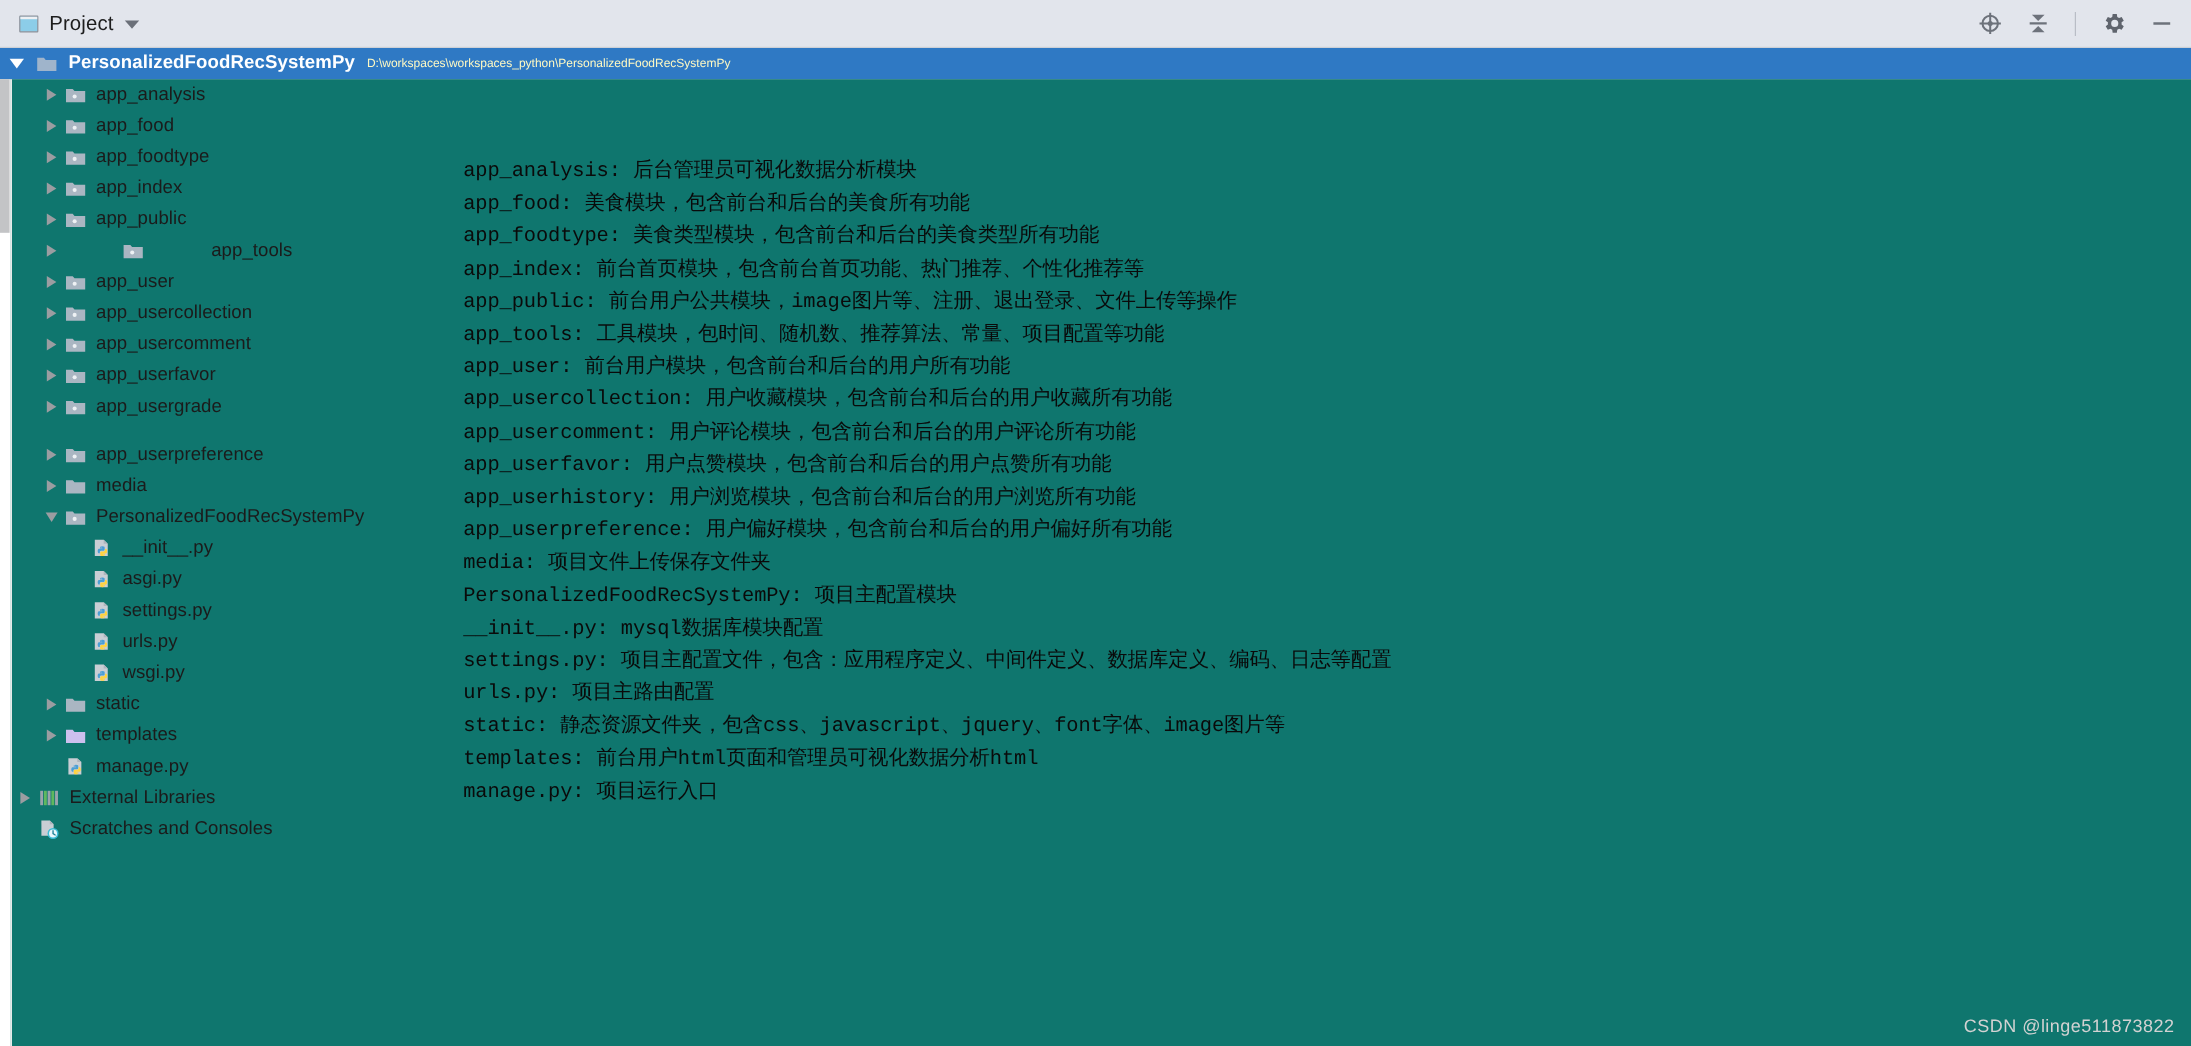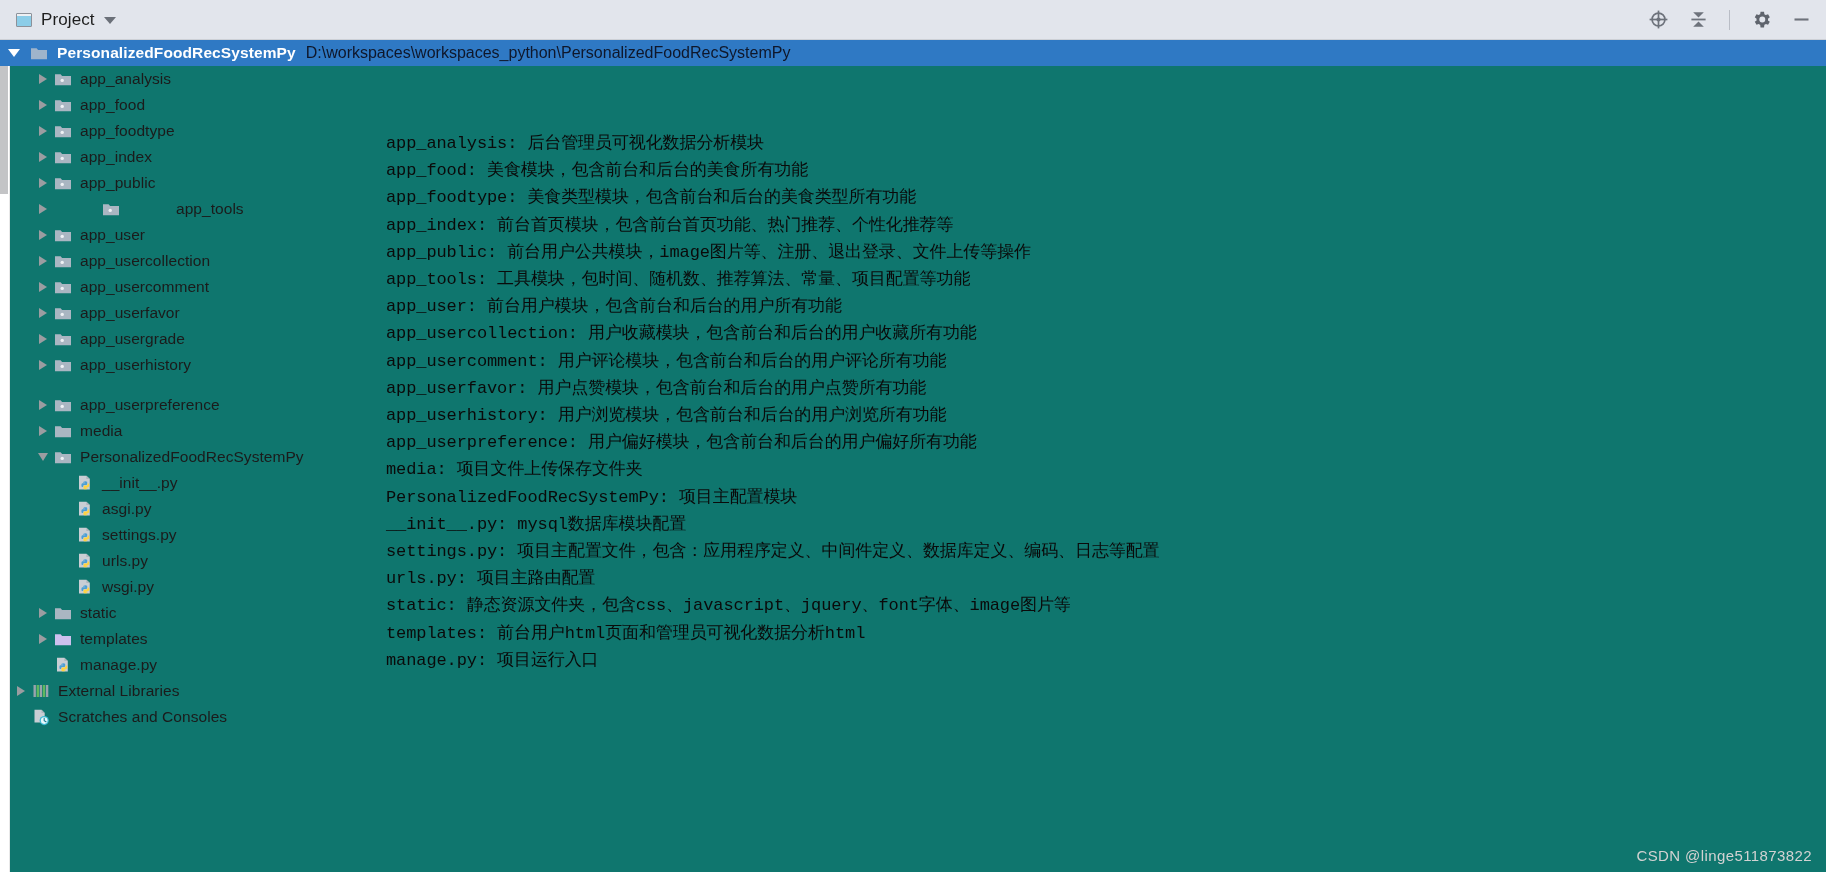--- a/index.html
+++ b/index.html
@@ -96,23 +96,23 @@
     border-right: 6px solid transparent;
     border-top: 8px solid #ffffff;
     margin-right: 1px;
   }
   .root-name {
     font-size: 15.5px;
     font-weight: bold;
     letter-spacing: 0.1px;
   }
   .root-path {
-    font-size: 16px;
+    font-size: 10px;
     font-weight: normal;
-    color: #0f172a;
+    color: #fef9c3;
     margin-left: 3px;
   }
 
   
   #content {
     position: relative;
     height: 810px;
     background: #0f766e;
   }
 
@@ -402,32 +402,20 @@
         <span class="arrow">
           <span class="right-tri"></span>
         </span>
         <span class="icon-slot">
           <svg width="18" height="15" viewBox="0 0 18 15">
             <path fill="#aab6c2" d="M1 2.2h5.6l1.5 1.7H17v9.3H1z"></path>
             <circle cx="8.2" cy="8.4" r="1.7" fill="#eef1f4"></circle>
           </svg>
         </span>
         <span class="tree-label">app_usergrade</span>
-      </div>
-      <div class="tree-row" style="padding-left: 22px;">
-        <span class="arrow">
-          <span class="right-tri"></span>
-        </span>
-        <span class="icon-slot">
-          <svg width="18" height="15" viewBox="0 0 18 15">
-            <path fill="#aab6c2" d="M1 2.2h5.6l1.5 1.7H17v9.3H1z"></path>
-            <circle cx="8.2" cy="8.4" r="1.7" fill="#eef1f4"></circle>
-          </svg>
-        </span>
-        <span class="tree-label">app_userhistory</span>
       </div>
       <div class="tree-row" style="padding-left: 22px; margin-top: 14px;">
         <span class="arrow">
           <span class="right-tri"></span>
         </span>
         <span class="icon-slot">
           <svg width="18" height="15" viewBox="0 0 18 15">
             <path fill="#aab6c2" d="M1 2.2h5.6l1.5 1.7H17v9.3H1z"></path>
             <circle cx="8.2" cy="8.4" r="1.7" fill="#eef1f4"></circle>
           </svg>

